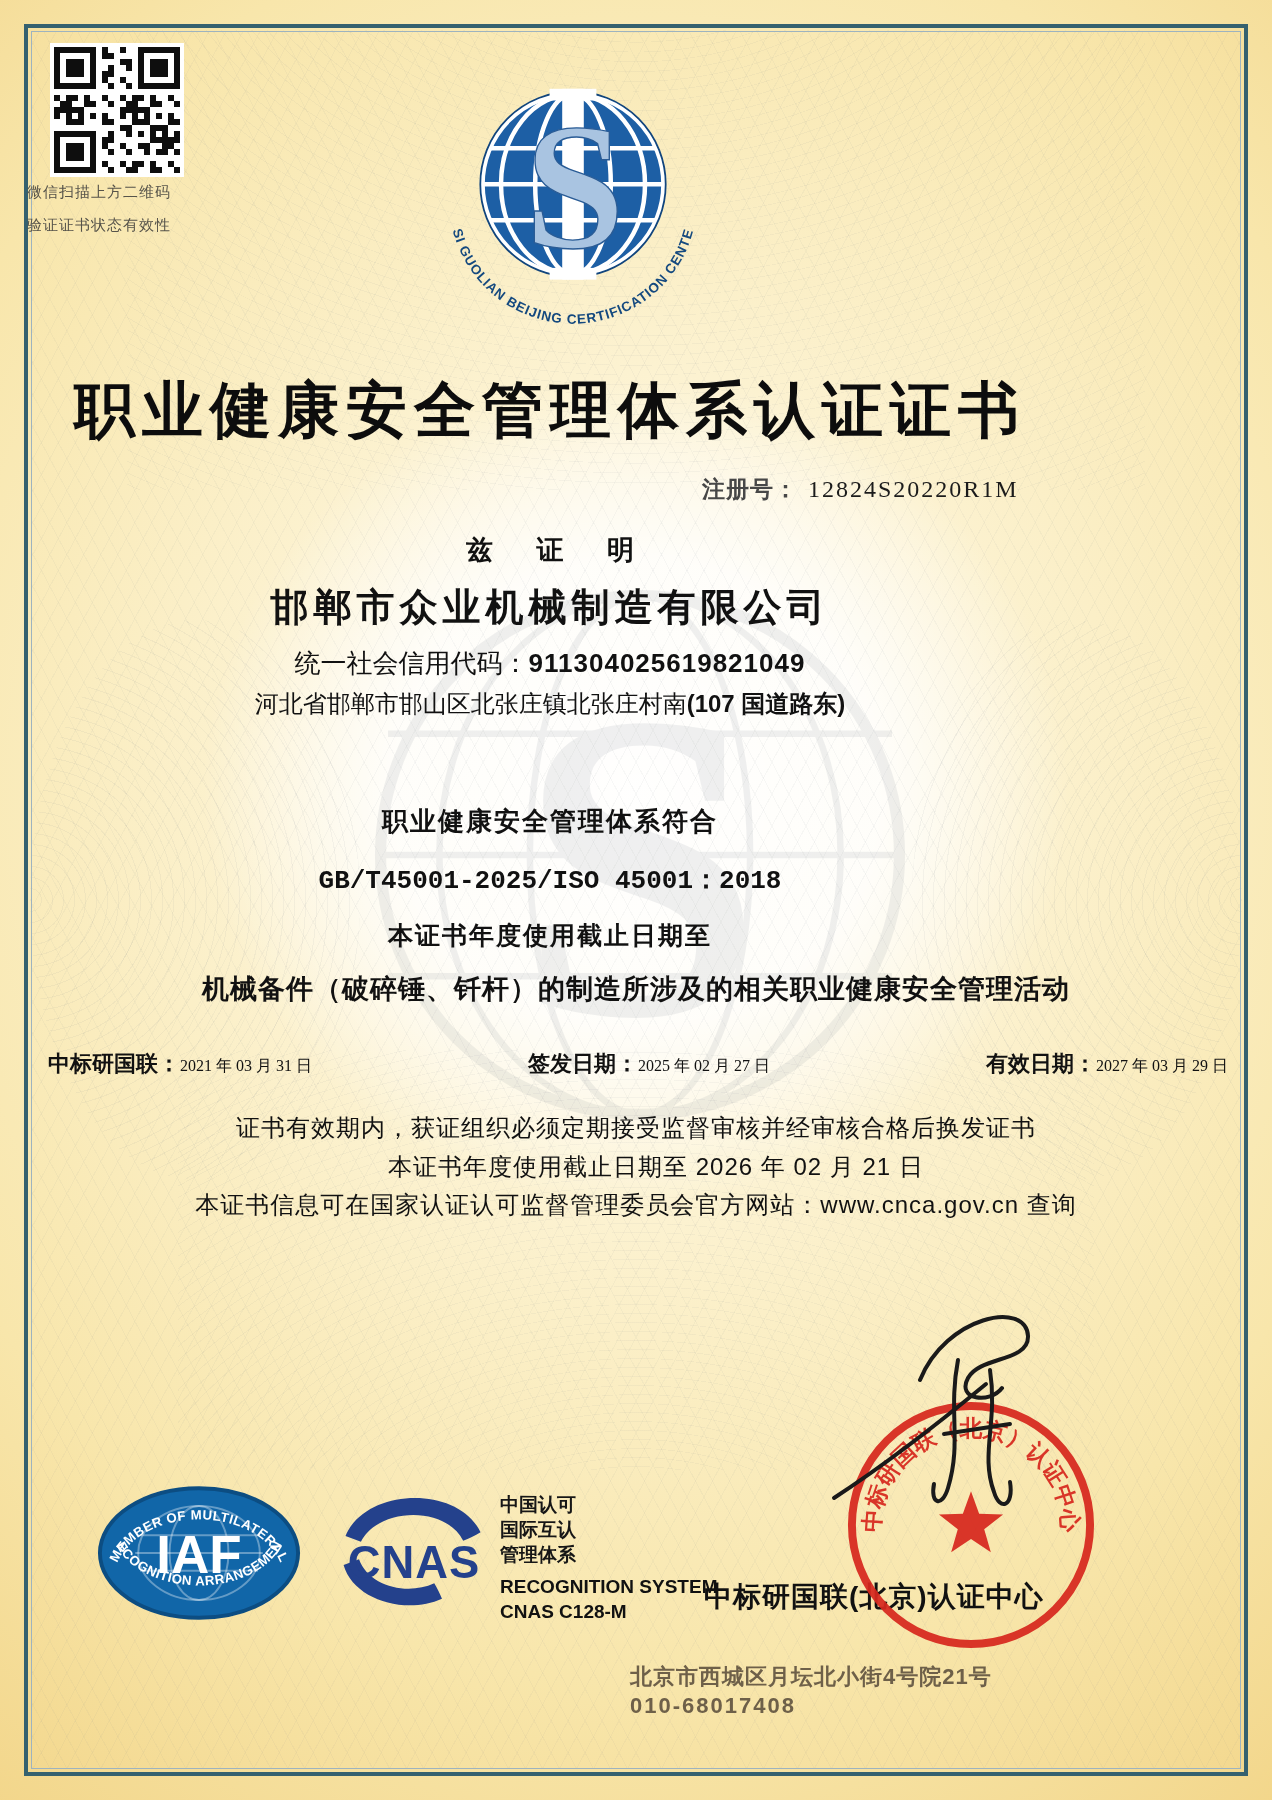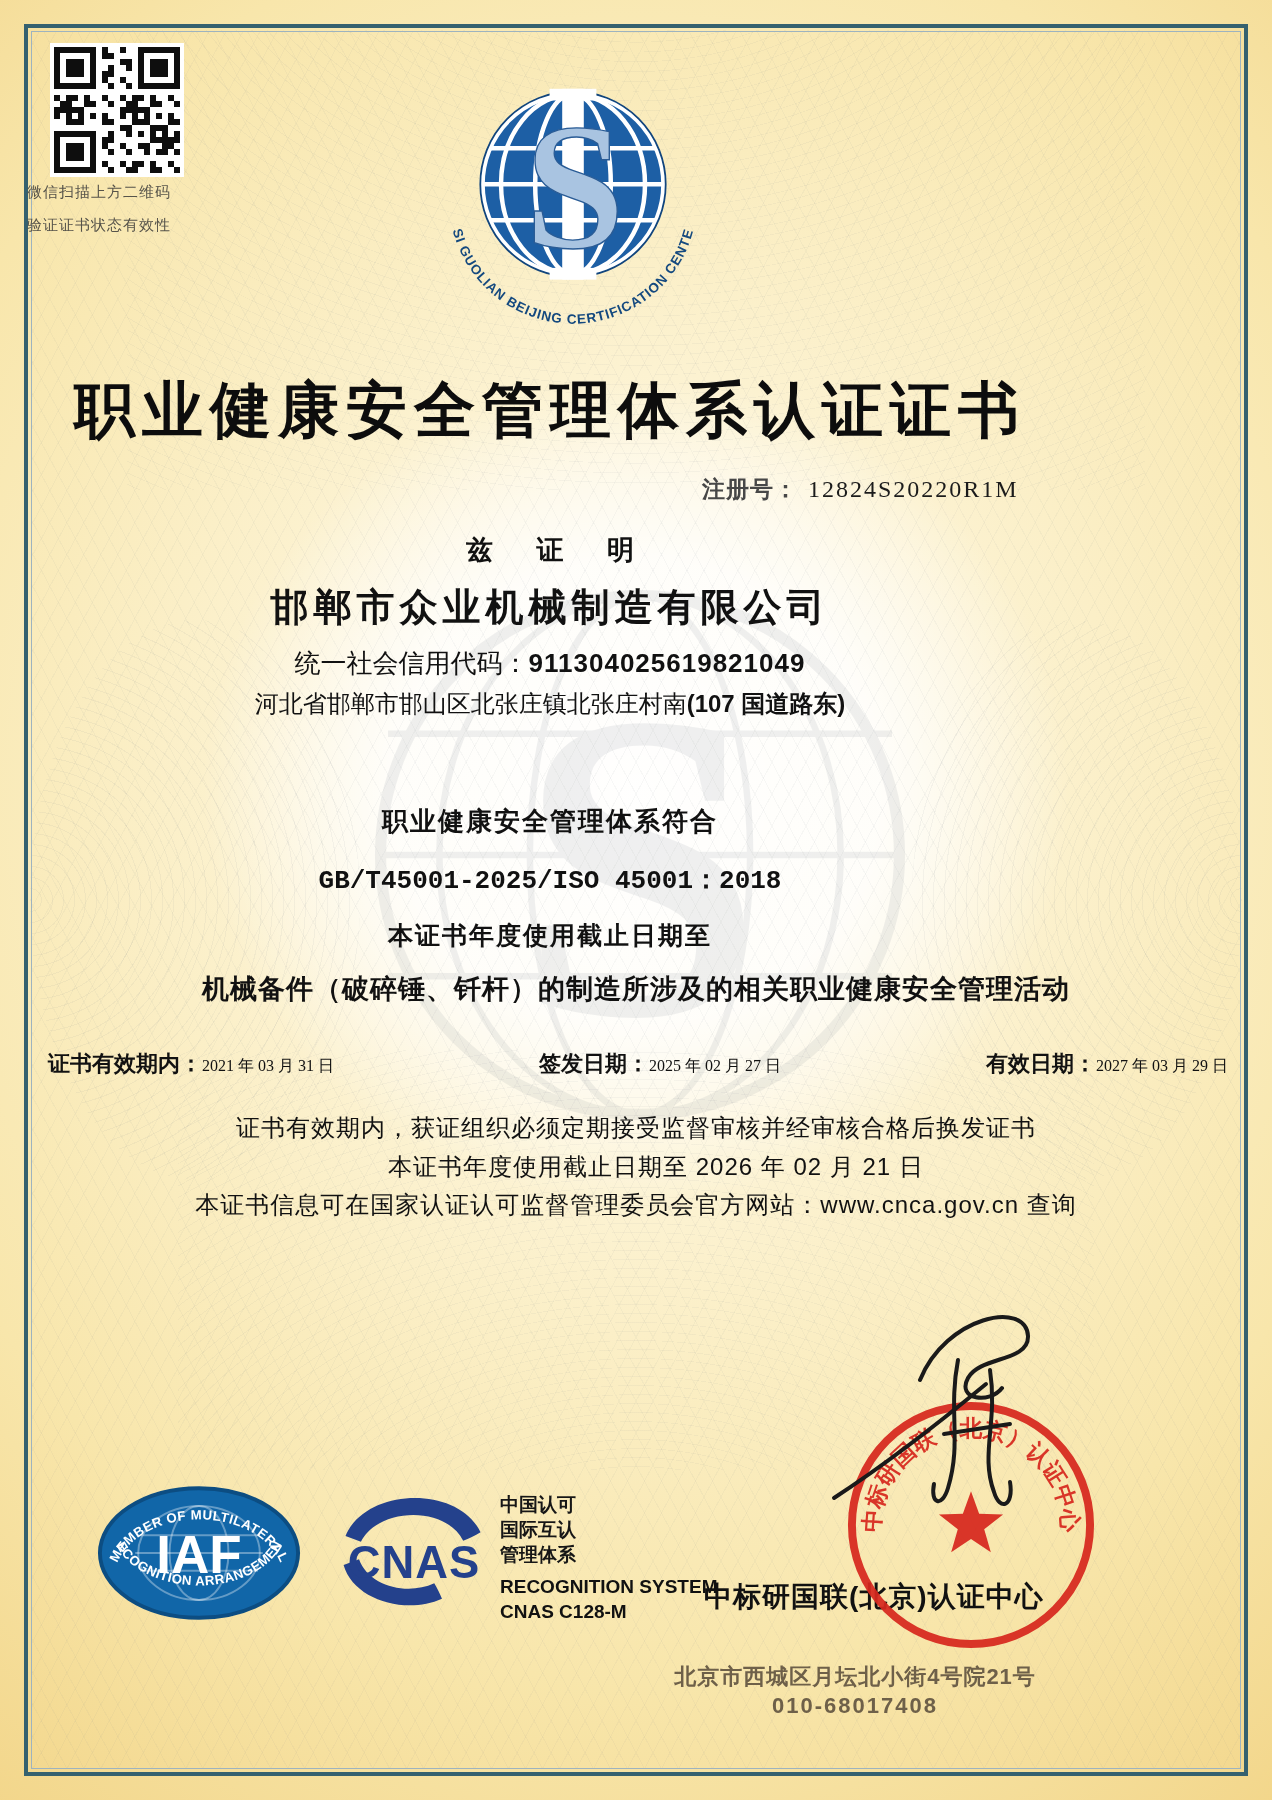--- a/index.html
+++ b/index.html
@@ -74,21 +74,21 @@
 
   .iaf-logo{position:absolute; left:96px; top:1484px; width:206px; height:138px;}
   .cnas-logo{position:absolute; left:332px; top:1476px; width:164px; height:150px;}
   .cnas-text{position:absolute; left:500px; top:1492px; line-height:25px;}
   .cnas-text .cn{font-size:19px; font-weight:700; color:#161616;}
   .cnas-text .en{font-size:19px; font-weight:700; color:#111; letter-spacing:0px;}
   .cnas-text .en.first{margin-top:7px;}
 
   .center-name{position:absolute; left:704px; top:1578px; font-size:28px; font-weight:600; letter-spacing:1px; z-index:2;}
 
-  .footer-addr{position:absolute; left:630px; top:1662px; width:450px; text-align:center; color:#6e6049; line-height:29px;}
+  .footer-addr{position:absolute; left:630px; top:1662px; width:450px; color:#6e6049; line-height:29px;}
   .footer-addr .a1{font-size:22px; font-weight:700; letter-spacing:1px;}
   .footer-addr .a2{font-size:22px; font-weight:700; letter-spacing:2px;}
 </style>
 </head>
 <body>
 
 <div class="page">
 
   <div class="mesh"></div>
   <div class="ripple top"></div>
@@ -273,21 +273,21 @@
       <span>河北省邯郸市邯山区北张庄镇北张庄村南</span><span class="address-bold">(107 国道路东)</span>
     </div>
     <div class="abs conform-line">职业健康安全管理体系符合</div>
     <div class="abs standard-code">GB/T45001-2025/ISO 45001：2018</div>
     <div class="abs scope-heading">本证书年度使用截止日期至</div>
   </div>
   <div class="abs scope-text">机械备件（破碎锤、钎杆）的制造所涉及的相关职业健康安全管理活动</div>
 
   <div class="dates-row">
     <div class="date-item">
-      <span class="date-label">证书有效期内：</span><span class="date-value">2021 年 03 月 31 日</span>
+      <span class="date-label">中标研国联：</span><span class="date-value">2021 年 03 月 31 日</span>
     </div>
     <div class="date-item">
       <span class="date-label">签发日期：</span><span class="date-value">2025 年 02 月 27 日</span>
     </div>
     <div class="date-item">
       <span class="date-label">有效日期：</span><span class="date-value">2027 年 03 月 29 日</span>
     </div>
   </div>
 
   <div class="abs note n1">证书有效期内，获证组织必须定期接受监督审核并经审核合格后换发证书</div>

